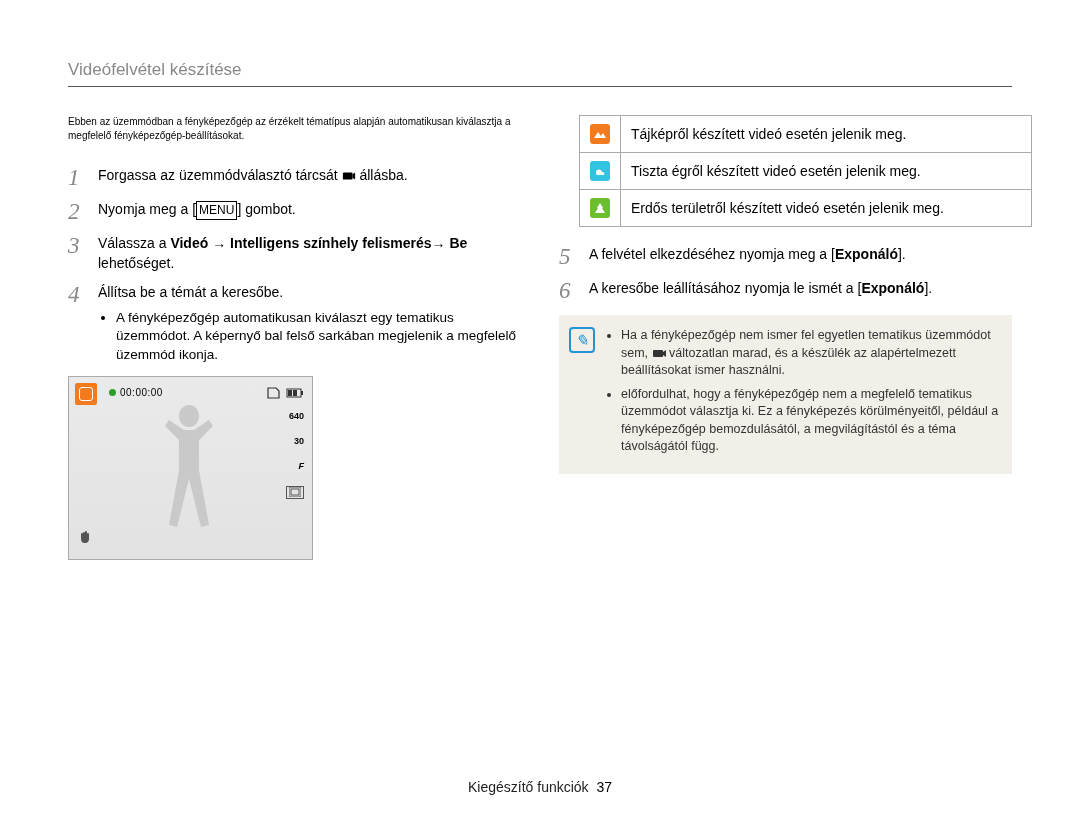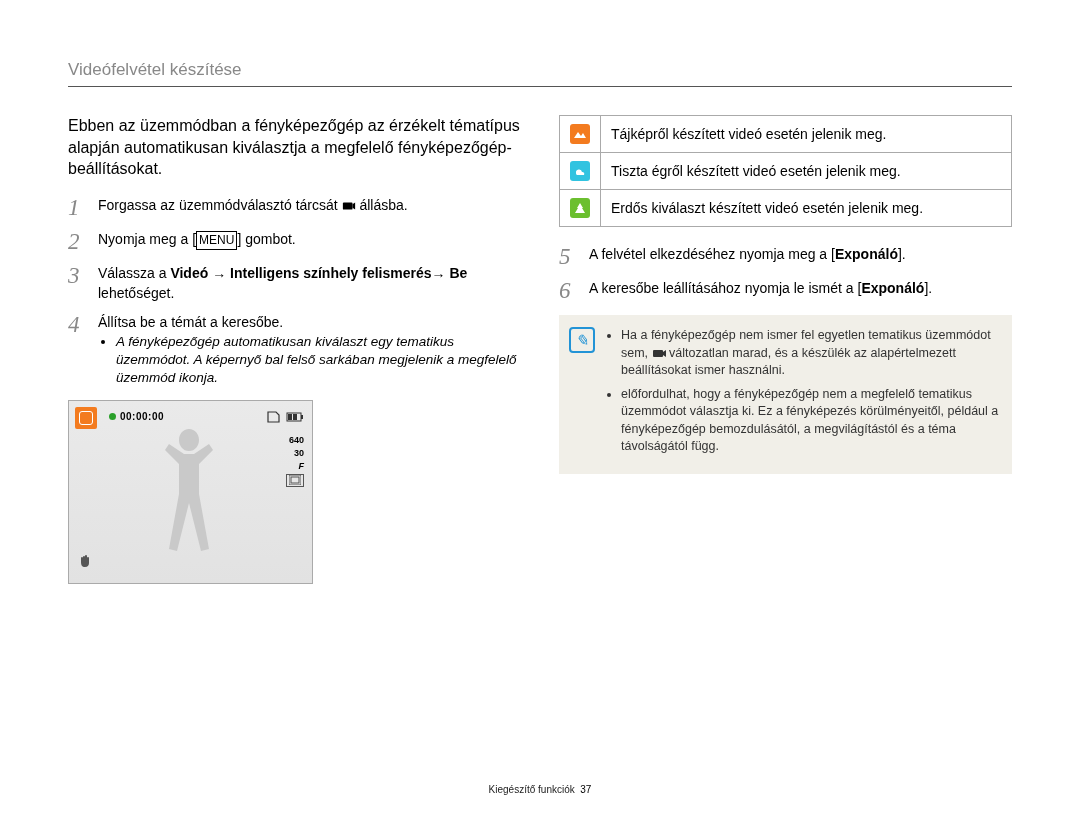--- a/index.html
+++ b/index.html
@@ -32,23 +32,23 @@
     min-width: 0;
   }
   .section-title {
     color: #0099ee;
     font-size: 22px;
     font-weight: normal;
     line-height: 1.25;
     margin-bottom: 6px;
   }
   .intro {
-    font-size: 16px;
+    font-size: 10px;
     line-height: 1.35;
-    margin-bottom: 16px;
+    margin-bottom: 24px;
   }
   .step {
     display: flex;
     align-items: flex-start;
     margin-bottom: 10px;
   }
   .step-num {
     font-style: italic;
     font-family: Georgia, serif;
     font-size: 23px;
@@ -70,21 +70,21 @@
     display:inline-block;
     vertical-align: middle;
   }
   .icon-dial {
     display:inline-block;
     width:14px;height:14px;vertical-align:middle;
   }
   .sub-bullets {
     list-style: disc;
     padding-left: 18px;
-    font-style:italic;
+    margin-top:6px;
   }
   .sub-bullets li {
     font-size: 13.5px;
     line-height:1.35;
   }
   .lcd {
     margin-top:12px;
     width:245px;
     height:184px;
     background: linear-gradient(to bottom,#eaeaea,#e2e2e2);
@@ -100,34 +100,35 @@
     position:absolute;top:6px;left:6px;
     width:22px;height:22px;background:#f37b1f;border-radius:2px;
     display:flex;align-items:center;justify-content:center;
   }
   .smart-badge::after{
     content:"";
     width:12px;height:12px;border:1.5px solid #fff;border-radius:3px;
   }
   .rec{position:absolute;top:10px;left:40px;display:flex;align-items:center;gap:4px}
   .rec-dot{width:7px;height:7px;border-radius:50%;background:#2aa02a}
-  .rec-time{font-size:10px;font-weight:bold;letter-spacing:0.5px}
+  .rec-time{font-size:10px;font-weight:normal;letter-spacing:0.5px}
   .top-right{position:absolute;top:8px;right:8px;display:flex;align-items:center;gap:6px}
   .sd-icon{width:14px;height:12px;}
   .batt-icon{width:18px;height:12px;}
-  .r-stack{position:absolute;top:34px;right:8px;display:flex;flex-direction:column;align-items:flex-end;gap:3px;font-size:9px;font-weight:bold}
+  .r-stack{position:absolute;top:34px;right:8px;display:flex;flex-direction:column;align-items:flex-end;gap:15px;font-size:9px;font-weight:bold}
   .r-stack .box{width:18px;height:13px;border:1px solid #555;display:flex;align-items:center;justify-content:center}
   .hand-icon{position:absolute;bottom:10px;left:8px;}
   .silhouette{position:absolute;bottom:0;left:70px;}
 
   
   table.icon-table{
     width:100%;
     border-collapse:collapse;
     margin-bottom:18px;
+    margin-left:20px;
   }
   table.icon-table td{
     border:1px solid #aaa;
     padding:8px 10px;
     font-size:14px;
     vertical-align:middle;
   }
   .ic-cell{width:40px;text-align:center}
   .ic{
     display:inline-block;width:20px;height:20px;border-radius:3px;
@@ -154,21 +155,21 @@
     display:flex;align-items:center;justify-content:center;
     font-size:16px;
   }
   .info-list{list-style:disc;padding-left:16px;font-size:12.5px;line-height:1.4;color:#333}
   .info-list li{margin-bottom:6px}
   .inline-cam{width:14px;height:12px;display:inline-block;vertical-align:middle}
 
   .footer{
     position:absolute;
     bottom:20px;left:0;right:0;
-    text-align:center;font-size:10px;color:#222;
+    text-align:center;font-size:14px;color:#222;
   }
   .pnum{color:#000}
 </style>
 </head>
 <body>
 
 <div class="page">
   <div class="breadcrumb">Videófelvétel készítése</div>
 
   <div class="columns">
@@ -277,21 +278,21 @@
           <td>Tiszta égről készített videó esetén jelenik meg.</td>
         </tr>
         <tr>
           <td class="ic-cell">
                 <span class="ic ic-green">
                   <svg viewBox="0 0 14 14">
                     <path d="M7 2l3 5H9l3 5H2l3-5H4z" fill="#fff"></path>
                   </svg>
                 </span>
               </td>
-          <td>Erdős kiválaszt készített videó esetén jelenik meg.</td>
+          <td>Erdős területről készített videó esetén jelenik meg.</td>
         </tr>
       </tbody>
         </table>
 
       <div class="step">
         <div class="step-num">5</div>
         <div class="step-text">
           <span>A felvétel elkezdéséhez nyomja meg a [</span><b>Exponáló</b><span>].</span>
         </div>
       </div>

